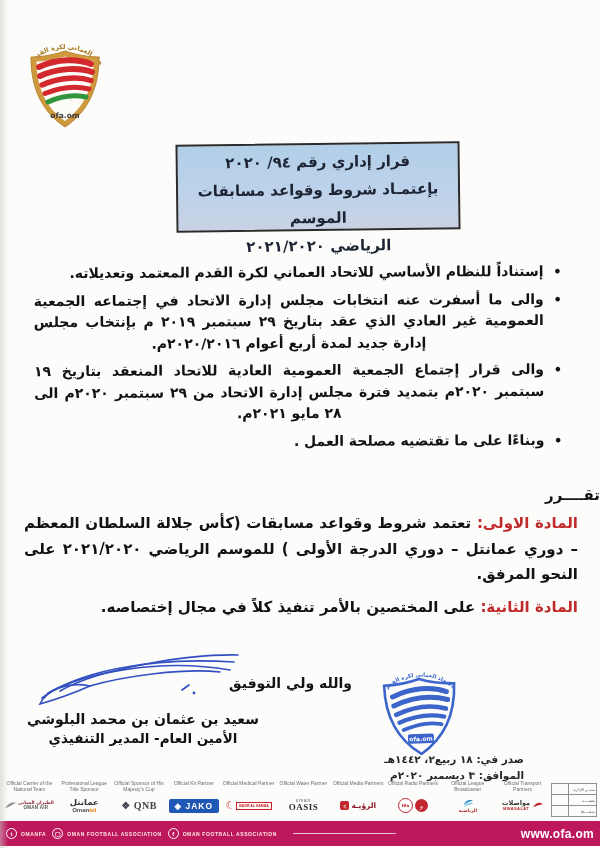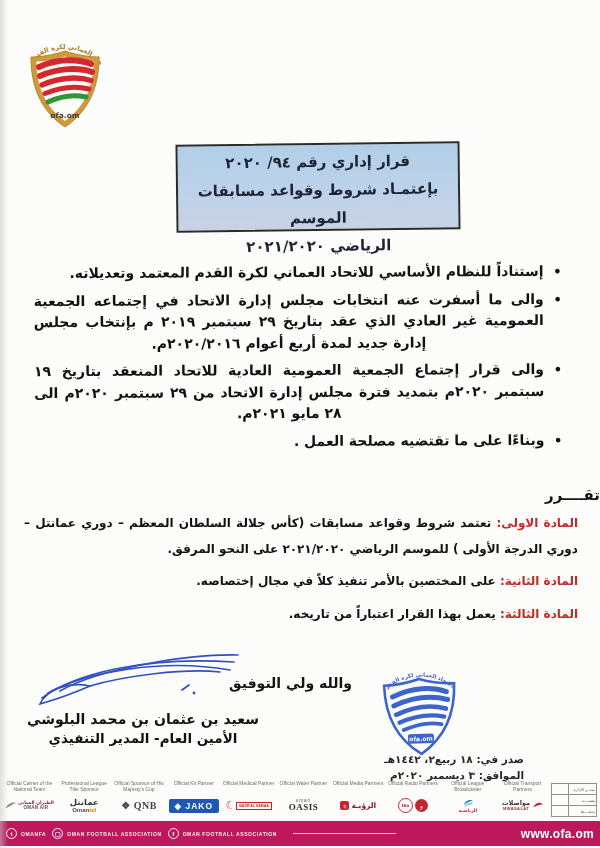--- a/index.html
+++ b/index.html
@@ -23,21 +23,21 @@
   .preamble li{position:relative;padding-right:20px;margin-bottom:6px;}
   .preamble .blt{position:absolute;right:2px;top:0;font-size:13px;}
   .align-right{text-align:right;}
   .align-justc{text-align:justify;text-align-last:center;}
 
   
   .decision-word{position:absolute;left:0;top:486px;width:600px;text-align:right;
     font-weight:bold;font-size:15px;color:#131313;letter-spacing:.5px;}
 
   .articles{position:absolute;left:24px;top:511px;width:554px;direction:rtl;color:#121212;
-    font-weight:bold;font-size:12px;line-height:25.5px;}
+    font-weight:bold;font-size:15px;line-height:25.5px;}
   .article{margin-bottom:7px;}
   .article.justify{text-align:justify;}
   .article.right{text-align:right;}
   .article-label{font-weight:bold;}
 
   
   .closing{position:absolute;left:212px;top:675px;width:140px;text-align:right;
     font-weight:bold;font-size:14px;color:#141414;direction:rtl;}
   .signature-svg{position:absolute;left:34px;top:646px;width:212px;height:72px;}
   .signatory{position:absolute;left:26px;top:711px;width:234px;text-align:center;direction:rtl;color:#121212;}
@@ -149,23 +149,20 @@
 
   <div class="decision-word">تقــــرر</div>
 
   <div class="articles">
     <div class="article justify">
       <span class="article-label red">المادة الاولى:</span><span> تعتمد شروط وقواعد مسابقات (كأس جلالة السلطان المعظم – دوري عمانتل – دوري الدرجة الأولى ) للموسم الرياضي ٢٠٢١/٢٠٢٠ على النحو المرفق.</span>
     </div>
     <div class="article right">
       <span class="article-label red">المادة الثانية:</span><span> على المختصين بالأمر تنفيذ كلاً في مجال إختصاصه.</span>
     </div>
-    <div class="article right">
-      <span class="article-label red">المادة الثالثة:</span><span> يعمل بهذا القرار اعتباراً من تاريخه.</span>
-    </div>
   </div>
 
   <div class="closing">والله ولي التوفيق</div>
 
   <svg class="signature-svg" viewBox="0 0 212 72">
     <g fill="none" stroke="#3350c2" stroke-width="1.7" stroke-linecap="round">
       <path d="M8,52 C40,28 110,10 200,16"></path>
       <path d="M14,47 C52,26 128,12 196,24"></path>
       <path d="M26,45 C66,22 156,8 204,9"></path>
       <path d="M6,58 C12,44 34,35 56,40 C40,47 20,54 6,58 Z"></path>

